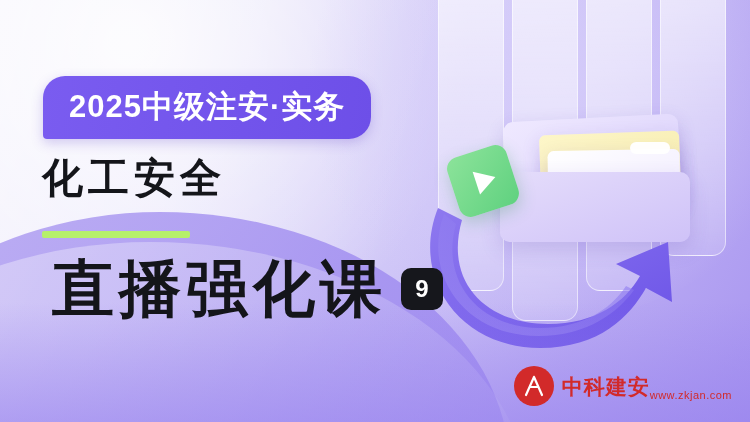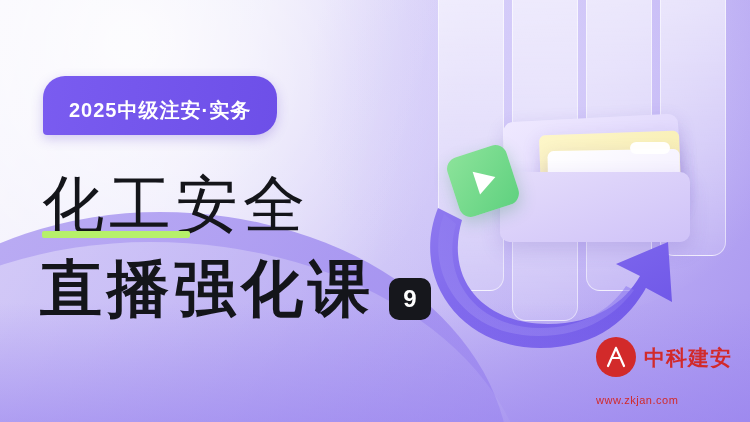--- a/index.html
+++ b/index.html
@@ -174,22 +174,22 @@
     top: 190px;
     width: 300px;
     height: 180px;
   }
   
   .logo {
     position: absolute;
     right: 18px;
     bottom: 16px;
     display: flex;
-    flex-direction: column;
-    align-items: flex-start;
+    flex-direction: row;
+    align-items: center;
   }
   .logo-row {
     display: flex;
     align-items: center;
     gap: 8px;
   }
   .logo-mark {
     width: 40px;
     height: 40px;
     border-radius: 50%;
@@ -209,55 +209,54 @@
     margin-top: 17px;
     color: #d22a2a;
     font-size: 11px;
     letter-spacing: 0.5px;
   }
   
   .pill {
     position: absolute;
     left: 43px;
     top: 76px;
-    padding: 21px 26px 11px 26px;
+    padding: 10px 26px 11px 26px;
     border-radius: 22px 22px 22px 4px;
     background: linear-gradient(100deg, #7a5cf0 0%, #6d4fe8 100%);
     color: #ffffff;
-    font-size: 20px;
+    font-size: 31px;
     font-weight: bold;
     letter-spacing: 1px;
     box-shadow: 0 4px 12px rgba(90,60,200,0.25);
   }
   .headline1 {
     position: absolute;
     left: 42px;
     top: 158px;
-    font-size: 62px;
-    font-weight: normal;
+    font-size: 41px;
+    font-weight: bold;
     color: #14151a;
     letter-spacing: 5px;
     line-height: 1;
-    margin-top: 16px;
   }
   .underline {
     position: absolute;
     left: 42px;
     top: 231px;
     width: 148px;
     height: 7px;
     background: #b6f06a;
     border-radius: 2px;
   }
   .headline2-wrap {
     position: absolute;
-    left: 40px;
+    left: 52px;
     top: 258px;
     display: flex;
-    align-items: flex-end;
+    align-items: center;
   }
   .headline2 {
     font-size: 62px;
     font-weight: bold;
     color: #14151a;
     letter-spacing: 5px;
     line-height: 1;
   }
   .episode {
     margin-left: 14px;

